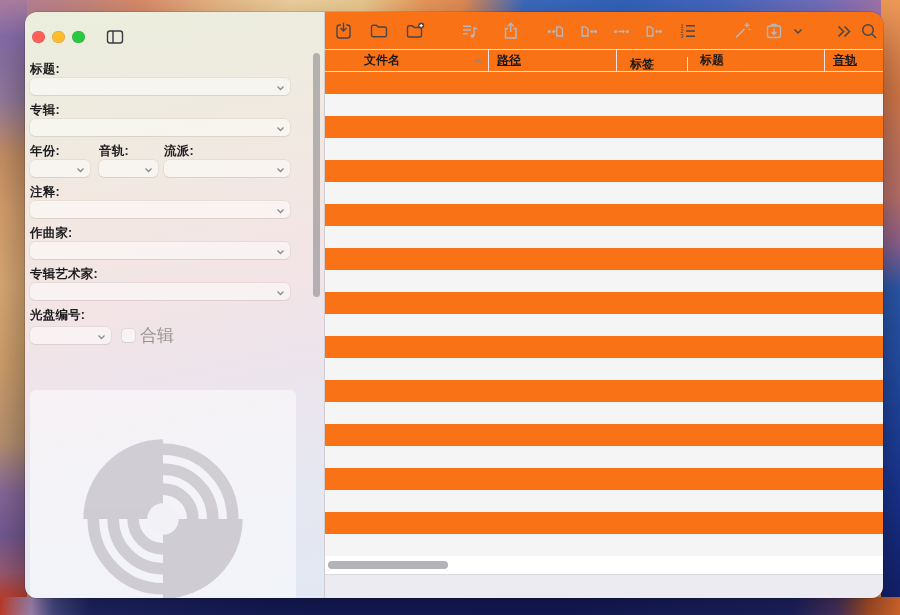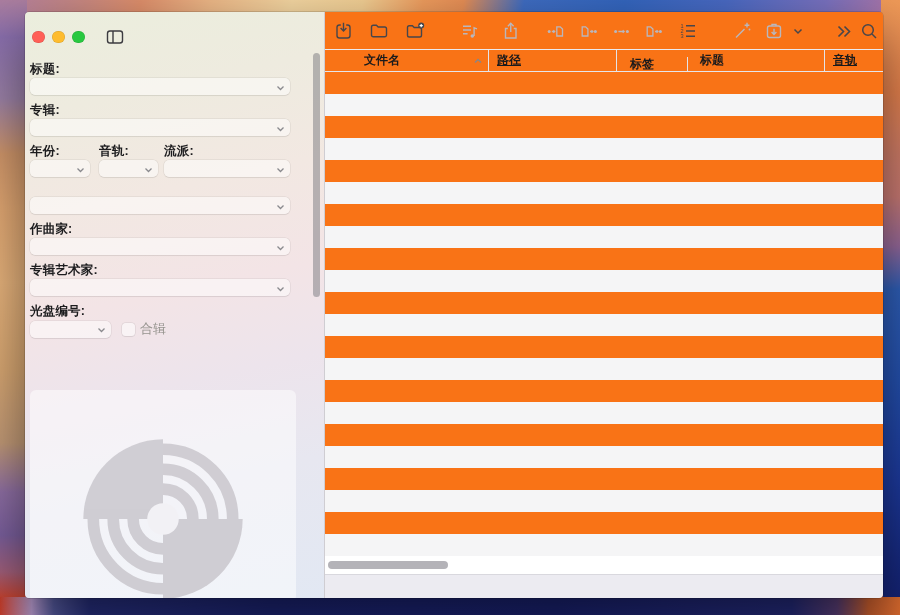--- a/index.html
+++ b/index.html
@@ -11,48 +11,48 @@
     background:linear-gradient(100deg,#b07e9e 0%,#c98983 8%,#e0906c 14%,#eeb988 21%,#f5d7a2 29%,#f2cf94 36%,#ef9d5e 42%,#e78f56 46%,#3f6dc3 52%,#3466bf 62%,#4a6ac4 72%,#7a72c0 82%,#a674a8 88%,#e8924f 94%,#f09a5a 100%); }
   .wp-left { position:absolute; left:0; top:0; bottom:0; width:27px;
     background:linear-gradient(#ab7e9f 0%,#8a6fad 6%,#9c82a8 16%,#d1976b 25%,#e2a873 34%,#e7b37c 46%,#d9a873 60%,#c29a77 72%,#8f6fa4 80%,#7a5f9d 87%,#a15f7a 93%,#c24434 97%,#c03a2a 100%); }
   .wp-right { position:absolute; right:0; top:0; bottom:0; width:19px;
     background:linear-gradient(#ef9a58 0%,#e6824e 15%,#d07d68 25%,#c97a74 32%,#96699b 40%,#2f5fb8 47%,#2450ae 62%,#1d3a9e 78%,#131f6e 100%); }
   .wp-bottom { position:absolute; left:0; right:0; bottom:0; height:18px;
     background:linear-gradient(90deg,#c23c2a 0%,#b497c9 3.5%,#555a9f 6%,#283080 10%,#1c2472 30%,#1a2270 62%,#252b7b 88%,#5b3f77 93%,#c05a2c 96.5%,#d96a2e 100%); }
 
   
   .window { position:absolute; left:25px; top:12px; width:858px; height:586px;
-    border-radius:4px; overflow:hidden; display:flex;
+    border-radius:12px; overflow:hidden; display:flex;
     box-shadow:0 22px 55px rgba(0,0,0,.5), 0 0 0 .5px rgba(0,0,0,.25); }
 
   
   .sidebar { position:relative; width:300px; flex:0 0 300px;
     background:linear-gradient(168deg,#ebeedd 0%,#eeebdf 16%,#f2e8e2 32%,#f3e4e6 48%,#ede4ec 62%,#e7e7f0 78%,#e2e8f3 100%);
     border-right:1px solid #cfcdd2; }
   .titlebar-row { display:flex; align-items:center; height:42px; padding:8px 0 0 7px; }
   .tl { width:12.5px; height:12.5px; border-radius:50%; margin-right:7.5px;
     box-shadow:inset 0 0 0 .5px rgba(0,0,0,.15); }
   .tl.red{ background:#ff5f57; } .tl.yellow{ background:#febc2e; } .tl.green{ background:#28c840; }
   .tb-toggle { margin-left:13px; color:#3c3b40; display:flex; }
 
   .form { padding:8px 34px 0 5px; }
   .fgroup { margin-bottom:8px; }
   .flabel { display:block; font-size:12.5px; font-weight:600; color:#1c1c1e; line-height:14px; margin-bottom:2px; letter-spacing:.2px; }
   .combo { position:relative; height:17px; border-radius:5px; background:rgba(255,255,255,.5);
     box-shadow:0 0 0 .5px rgba(0,0,0,.09), 0 .5px 1px rgba(0,0,0,.06); }
   .combo .cval { position:absolute; left:6px; top:2px; font-size:11.5px; color:#333; }
   .combo .chev { position:absolute; right:5px; top:5.5px; color:#8a8a8e; display:flex; }
-  .triple { display:flex; margin-bottom:20px; }
+  .triple { display:flex; margin-bottom:8px; }
   .tcol1 { width:60px; margin-right:9px; } .tcol2 { width:59px; margin-right:6px; } .tcol3 { flex:1; }
   .extra-top { margin-top:4px; }
   .disc-row { display:flex; align-items:center; margin-bottom:4px; }
   .disc-row .combo { width:81px; }
   .checkbox { width:13px; height:13px; border-radius:3.5px; margin-left:11px;
     background:rgba(255,255,255,.55); box-shadow:0 0 0 .5px rgba(0,0,0,.1), 0 .5px 1px rgba(0,0,0,.05); }
-  .chk-label { margin-left:5px; font-size:13px; color:#96948f; }
+  .chk-label { margin-left:5px; font-size:17px; color:#96948f; }
 
   .artwork { position:absolute; left:5px; right:28px; top:378px; bottom:-4px;
     background:rgba(255,255,255,.5); border-radius:6px; overflow:hidden; }
   .artwork svg { position:absolute; left:50%; transform:translateX(-50%); top:46px; }
 
   .v-scrollbar { position:absolute; right:4px; top:41px; width:7px; height:244px;
     border-radius:4px; background:rgba(120,120,125,.5); }
 
   
   .main { position:relative; flex:1; background:#f97316; display:flex; flex-direction:column; }
@@ -166,20 +166,21 @@
             <span class="chev">
                 <svg width="9" height="8" viewBox="0 0 9 8" fill="none" stroke="currentColor" stroke-width="1.3">
                   <path d="M1.5 2.5 L4.5 5.5 L7.5 2.5"></path>
                 </svg>
               </span>
           </div>
         </div>
       </div>
 
       <div class="fgroup extra-top">
+        <span class="flabel">注释:</span>
         <div class="combo">
           <span class="cval"></span>
           <span class="chev">
               <svg width="9" height="8" viewBox="0 0 9 8" fill="none" stroke="currentColor" stroke-width="1.3">
                 <path d="M1.5 2.5 L4.5 5.5 L7.5 2.5"></path>
               </svg>
             </span>
         </div>
       </div>
       <div class="fgroup">

